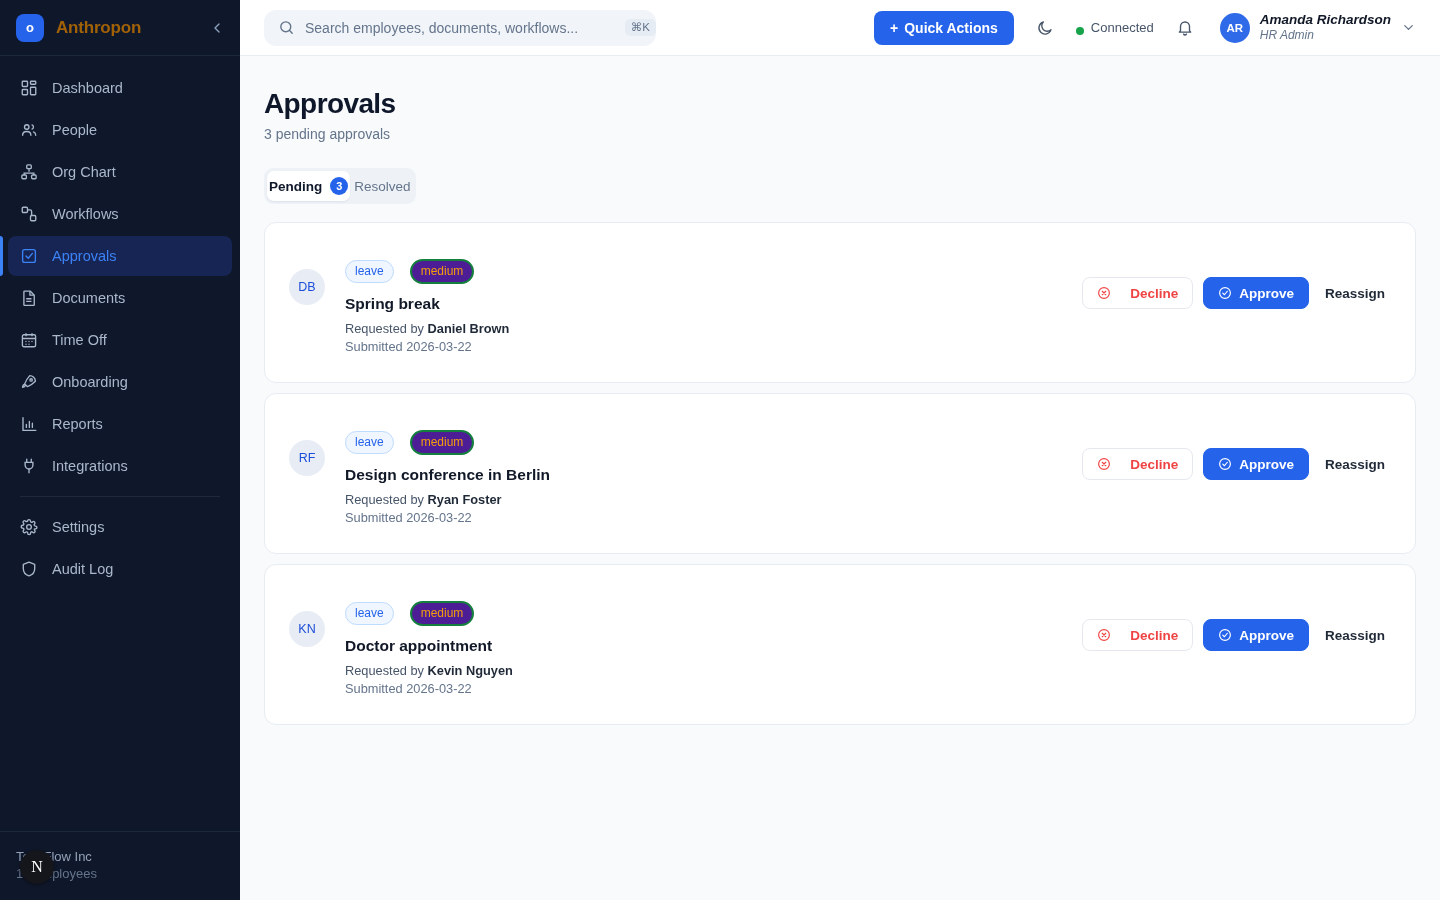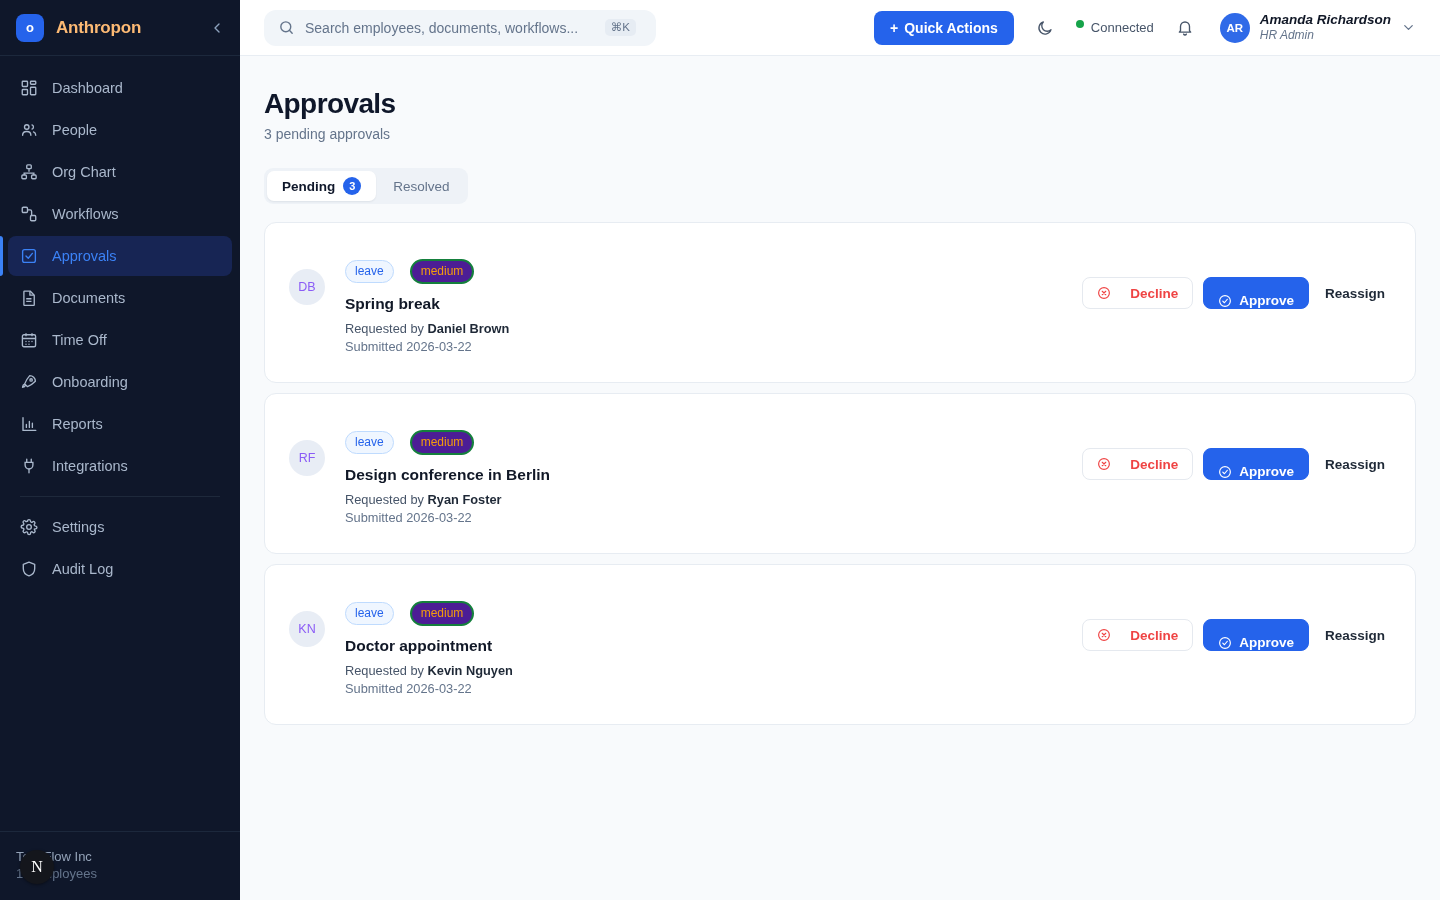--- a/index.html
+++ b/index.html
@@ -26,21 +26,21 @@
     padding: 0 14px 0 16px; gap: 12px;
     border-bottom: 1px solid #1c283c;
   }
   .brand-logo {
     width: 28px; height: 28px; border-radius: 8px;
     background: #2563eb; color: #fff;
     display: flex; align-items: center; justify-content: center;
     font-size: 13px; font-weight: 700;
   }
   .brand-name {
-    color: #fdba74; font-size: 17px; font-weight: 700;
+    color: #a16207; font-size: 17px; font-weight: 700;
     letter-spacing: -0.2px; flex: 1;
   }
   .brand-collapse {
     color: #8da2bd; width: 18px; height: 18px;
     display: flex; align-items: center; justify-content: center;
     cursor: pointer;
   }
   .nav { padding: 12px 8px 0 8px; flex: 1; }
   .nav-item {
     display: flex; align-items: center; gap: 14px;
@@ -78,41 +78,41 @@
 
   
   .main { flex: 1; height: 900px; display: flex; flex-direction: column; background: #f8fafc; }
   .topbar {
     height: 56px; background: #ffffff; border-bottom: 1px solid #e8edf3;
     display: flex; align-items: center; padding: 0 24px 0 24px; gap: 16px;
     flex: 0 0 56px;
   }
   .search-box {
     width: 392px; height: 36px; background: #f1f5f9; border-radius: 12px;
-    display: flex; align-items: center; gap: 10px; padding: 0 20px 0 14px;
+    display: flex; align-items: center; gap: 10px; padding: 0 0 0 14px;
     cursor: text;
   }
   .search-box .sicon { color: #64748b; display:flex; }
   .search-ph { flex: 1; color: #64748b; font-size: 14px; }
   .kbd {
     background: #e6ecf3; color: #64748b; font-size: 11.5px;
     border-radius: 5px; padding: 3px 6px; line-height: 1;
   }
   .topbar-spacer { flex: 1; }
   .quick-actions {
     background: #2563eb; color: #fff; border: none; border-radius: 8px;
     height: 34px; padding: 0 16px; font-size: 14px; font-weight: 700;
     display: flex; align-items: center; gap: 6px; cursor: pointer;
     font-family: inherit;
   }
   .icon-btn {
     width: 30px; height: 30px; display: flex; align-items: center; justify-content: center;
     color: #475569; cursor: pointer; background: none; border: none;
   }
-  .conn { display: flex; align-items: flex-start; gap: 7px; color: #475569; font-size: 13px; }
+  .conn { display: flex; align-items: flex-end; gap: 7px; color: #475569; font-size: 13px; }
   .conn-dot { width: 8px; height: 8px; border-radius: 50%; background: #16a34a; }
   .user { display: flex; align-items: center; gap: 10px; cursor: pointer; padding-left: 4px;}
   .user-av {
     width: 30px; height: 30px; border-radius: 50%; background: #2f6ae8; color: #fff;
     display: flex; align-items: center; justify-content: center;
     font-size: 11.5px; font-weight: 700;
   }
   .user-meta { line-height: 1.25; font-style: italic; }
   .user-name { font-size: 13.5px; font-weight: 700; color: #111827; }
   .user-role { font-size: 12px; color: #64748b; }
@@ -121,38 +121,38 @@
   .content { flex: 1; overflow: auto; padding: 32px 24px 24px 24px; }
   .page-title { font-size: 28px; font-weight: 700; color: #0f172a; letter-spacing: -0.6px; }
   .page-sub { font-size: 14px; color: #64748b; margin-top: 6px; }
 
   .tabs {
     display: inline-flex; background: #eef2f7; border-radius: 9px;
     padding: 3px; margin-top: 26px; gap: 2px;
   }
   .tab {
     display: flex; align-items: center; gap: 8px;
-    padding: 6px 15px; border-radius: 7px; font-size: 13.5px;
+    padding: 6px 2px; border-radius: 7px; font-size: 13.5px;
     color: #64748b; cursor: pointer; border: none; background: none; font-family: inherit;
   }
   .tab.active { background: #ffffff; color: #0f172a; font-weight: 700; box-shadow: 0 1px 2px rgba(15,23,42,.07); }
   .tab-badge {
     background: #2563eb; color: #fff; font-size: 11px; font-weight: 700;
     border-radius: 50%; min-width: 18px; height: 18px; padding: 0 5px;
     display: flex; align-items: center; justify-content: center;
   }
 
   .cards { margin-top: 18px; display: flex; flex-direction: column; gap: 10px; }
   .card {
     background: #ffffff; border: 1px solid #e7ecf2; border-radius: 12px;
     min-height: 145px; display: flex; align-items: flex-start;
     padding: 28px 24px 28px 24px;
   }
   .card-av {
-    width: 36px; height: 36px; border-radius: 50%; background: #e8edf5; color: #8b5cf6;
+    width: 36px; height: 36px; border-radius: 50%; background: #e8edf5; color: #1d4ed8;
     display: flex; align-items: center; justify-content: center;
     font-size: 12.5px; flex: 0 0 36px; margin-top: 18px;
   }
   .card-body { flex: 1; padding-left: 20px; padding-top: 8px; }
   .chips { display: flex; gap: 16px; align-items: center; }
   .chip {
     font-size: 12px; border-radius: 999px; padding: 3px 9px; line-height: 1.25;
   }
   .chip-type { background: #eff6ff; color: #2563eb; border: 1px solid #bfdbfe; }
   .chip-prio { background: #4c1d95; color: #f59e0b; border: 2px solid #15803d; }
@@ -161,21 +161,21 @@
   .card-line strong { font-weight: 700; color: #1f2937; }
   .card-line.sub { color: #64748b; margin-top: 3px; }
   .card-actions { display: flex; align-items: center; gap: 10px; padding-top: 26px; }
   .btn-decline {
     display: flex; align-items: center; gap: 19px;
     background: #ffffff; border: 1px solid #e5e9ef; color: #ef4444;
     font-size: 13.5px; font-weight: 700; border-radius: 8px;
     height: 32px; padding: 0 14px; cursor: pointer; font-family: inherit;
   }
   .btn-approve {
-    display: flex; align-items: flex-end; gap: 7px;
+    display: flex; align-items: center; gap: 7px;
     background: #2563eb; border: 1px solid #2563eb; color: #ffffff;
     font-size: 13.5px; font-weight: 700; border-radius: 8px;
     height: 32px; padding: 0 14px; cursor: pointer; font-family: inherit;
   }
   .btn-reassign {
     background: none; border: none; color: #1f2937;
     font-size: 13.5px; font-weight: 700; cursor: pointer;
     padding: 0 6px; height: 32px; font-family: inherit;
   }
   .btn-decline svg, .btn-approve svg { width: 14px; height: 14px; display: block; }

